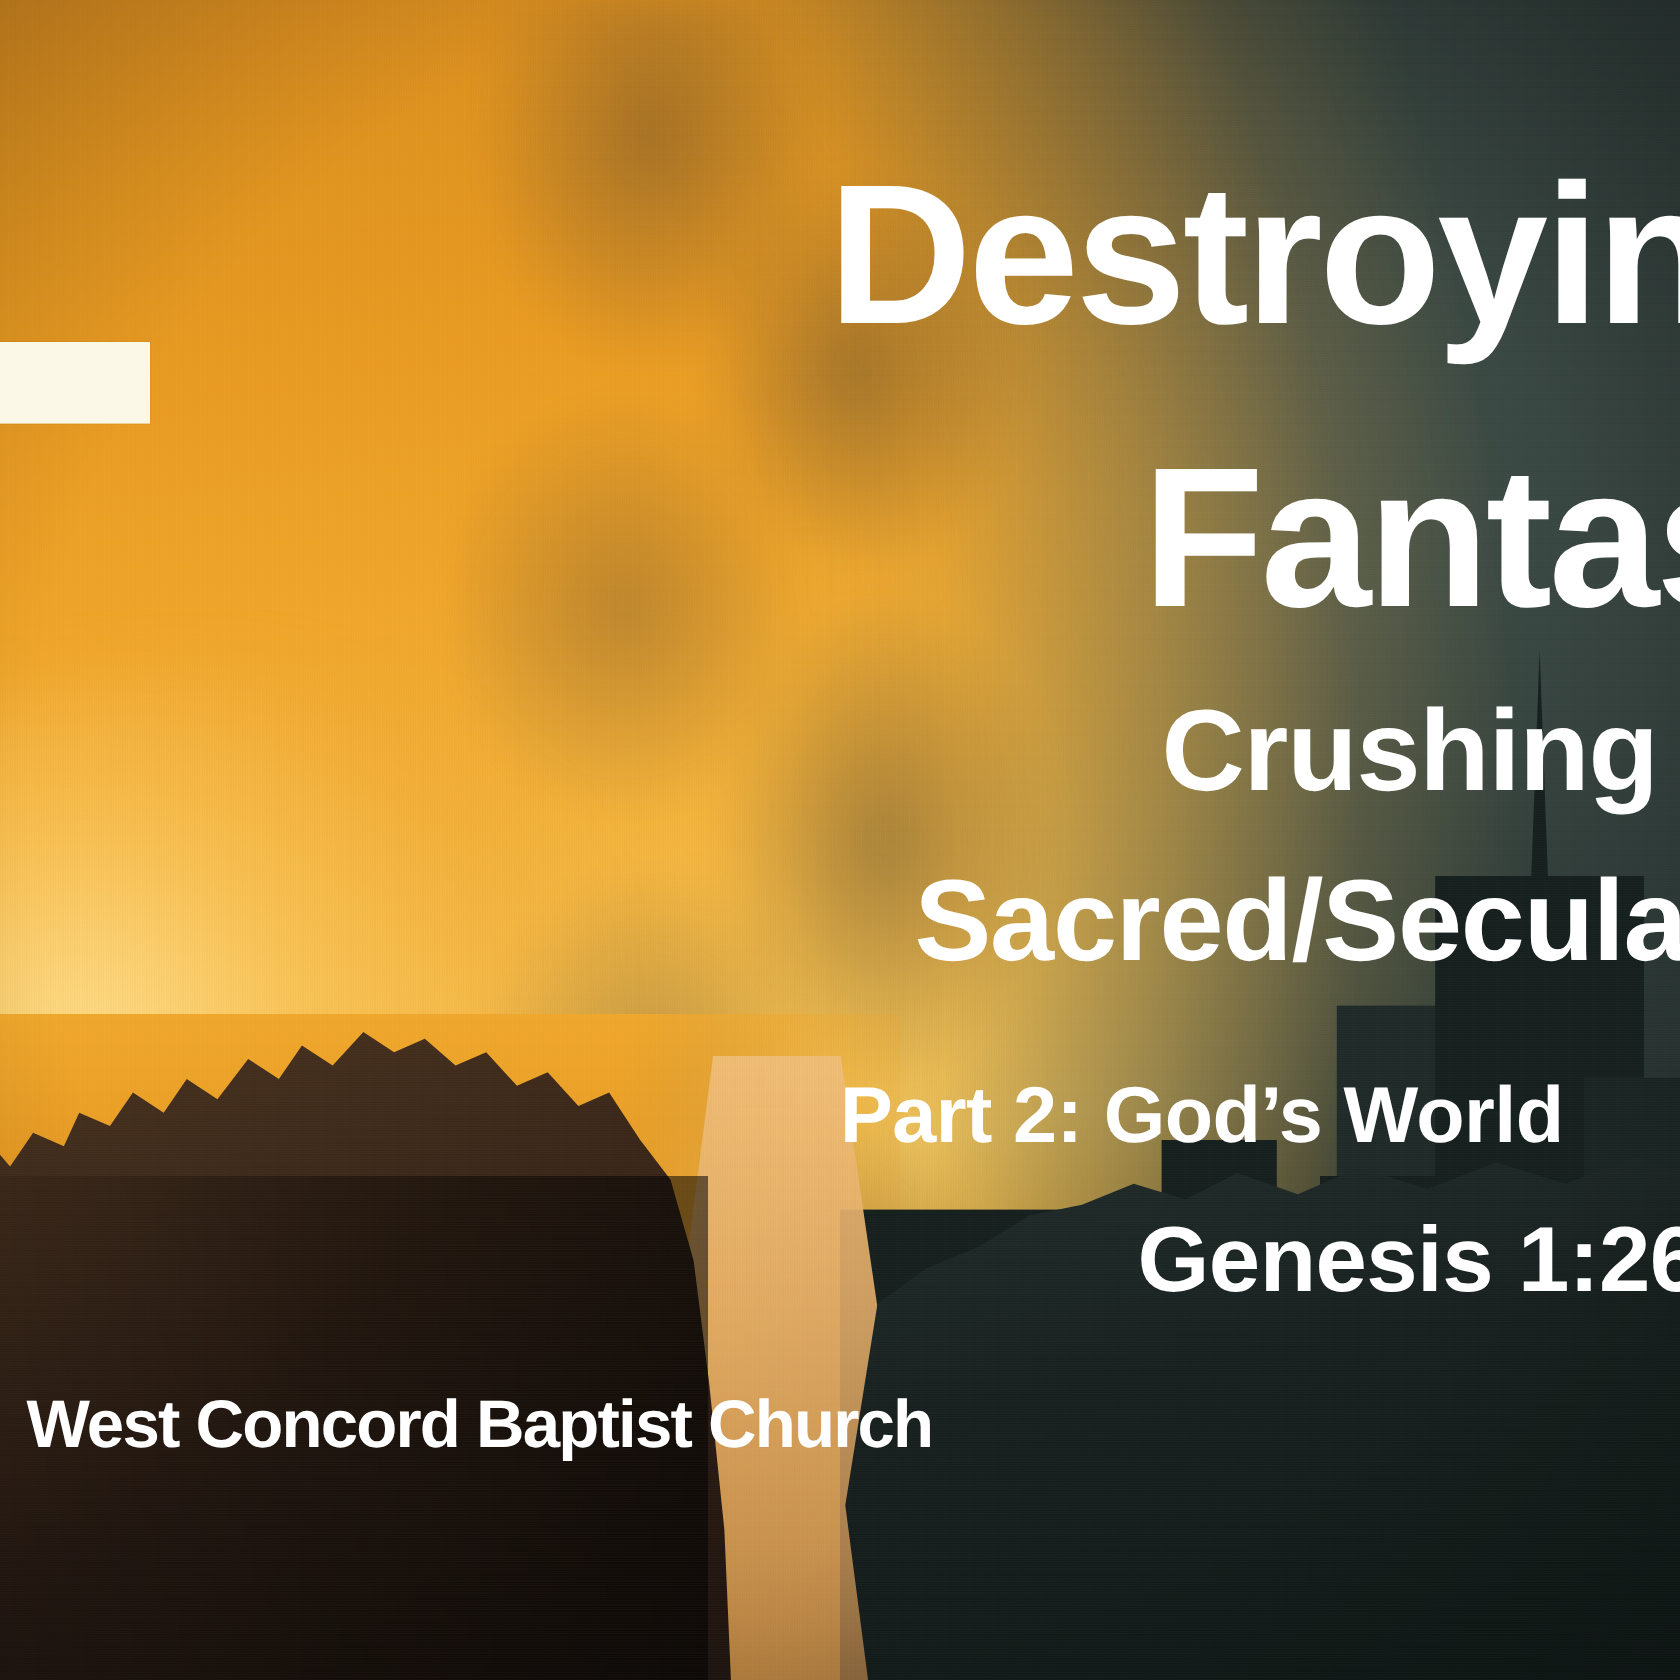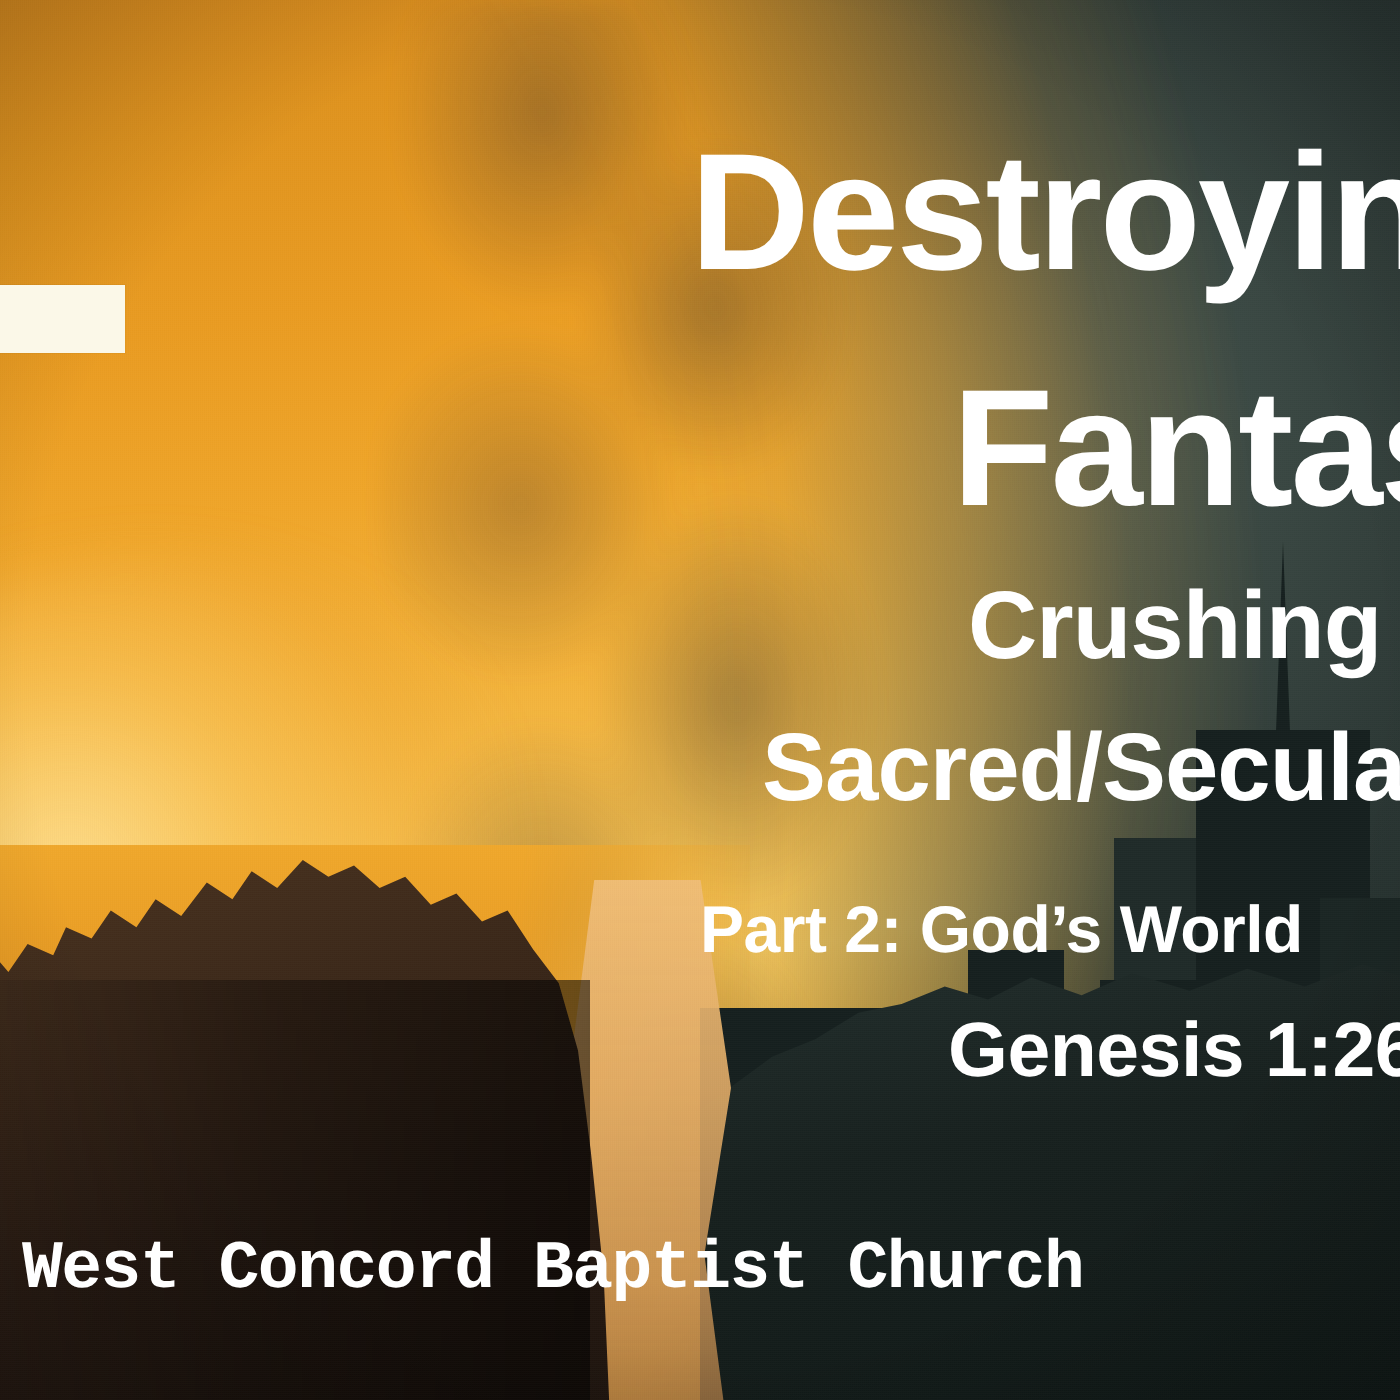--- a/index.html
+++ b/index.html
@@ -172,24 +172,23 @@
     font-size:66px; line-height:1;
     letter-spacing:-.5px;
     margin-left:24px;
   }
   .ref-line{
     left:948px; top:1012px;
     font-size:77px; line-height:1;
     letter-spacing:-.5px;
   }
   .church-line{
-    left:22px; top:1236px;
-    font-size:68px; line-height:1;
+    left:22px; top:1159px;
+    font-size:56px; line-height:1;
     letter-spacing:-1.5px;
-    font-family:Liberation Mono, monospace;
   }
 </style>
 </head>
 <body>
 
 <div id="canvas">
 
   <div class="layer sky-dark"></div>
   <div class="layer sky-orange"></div>
   <div class="layer smoke-edge"></div>

